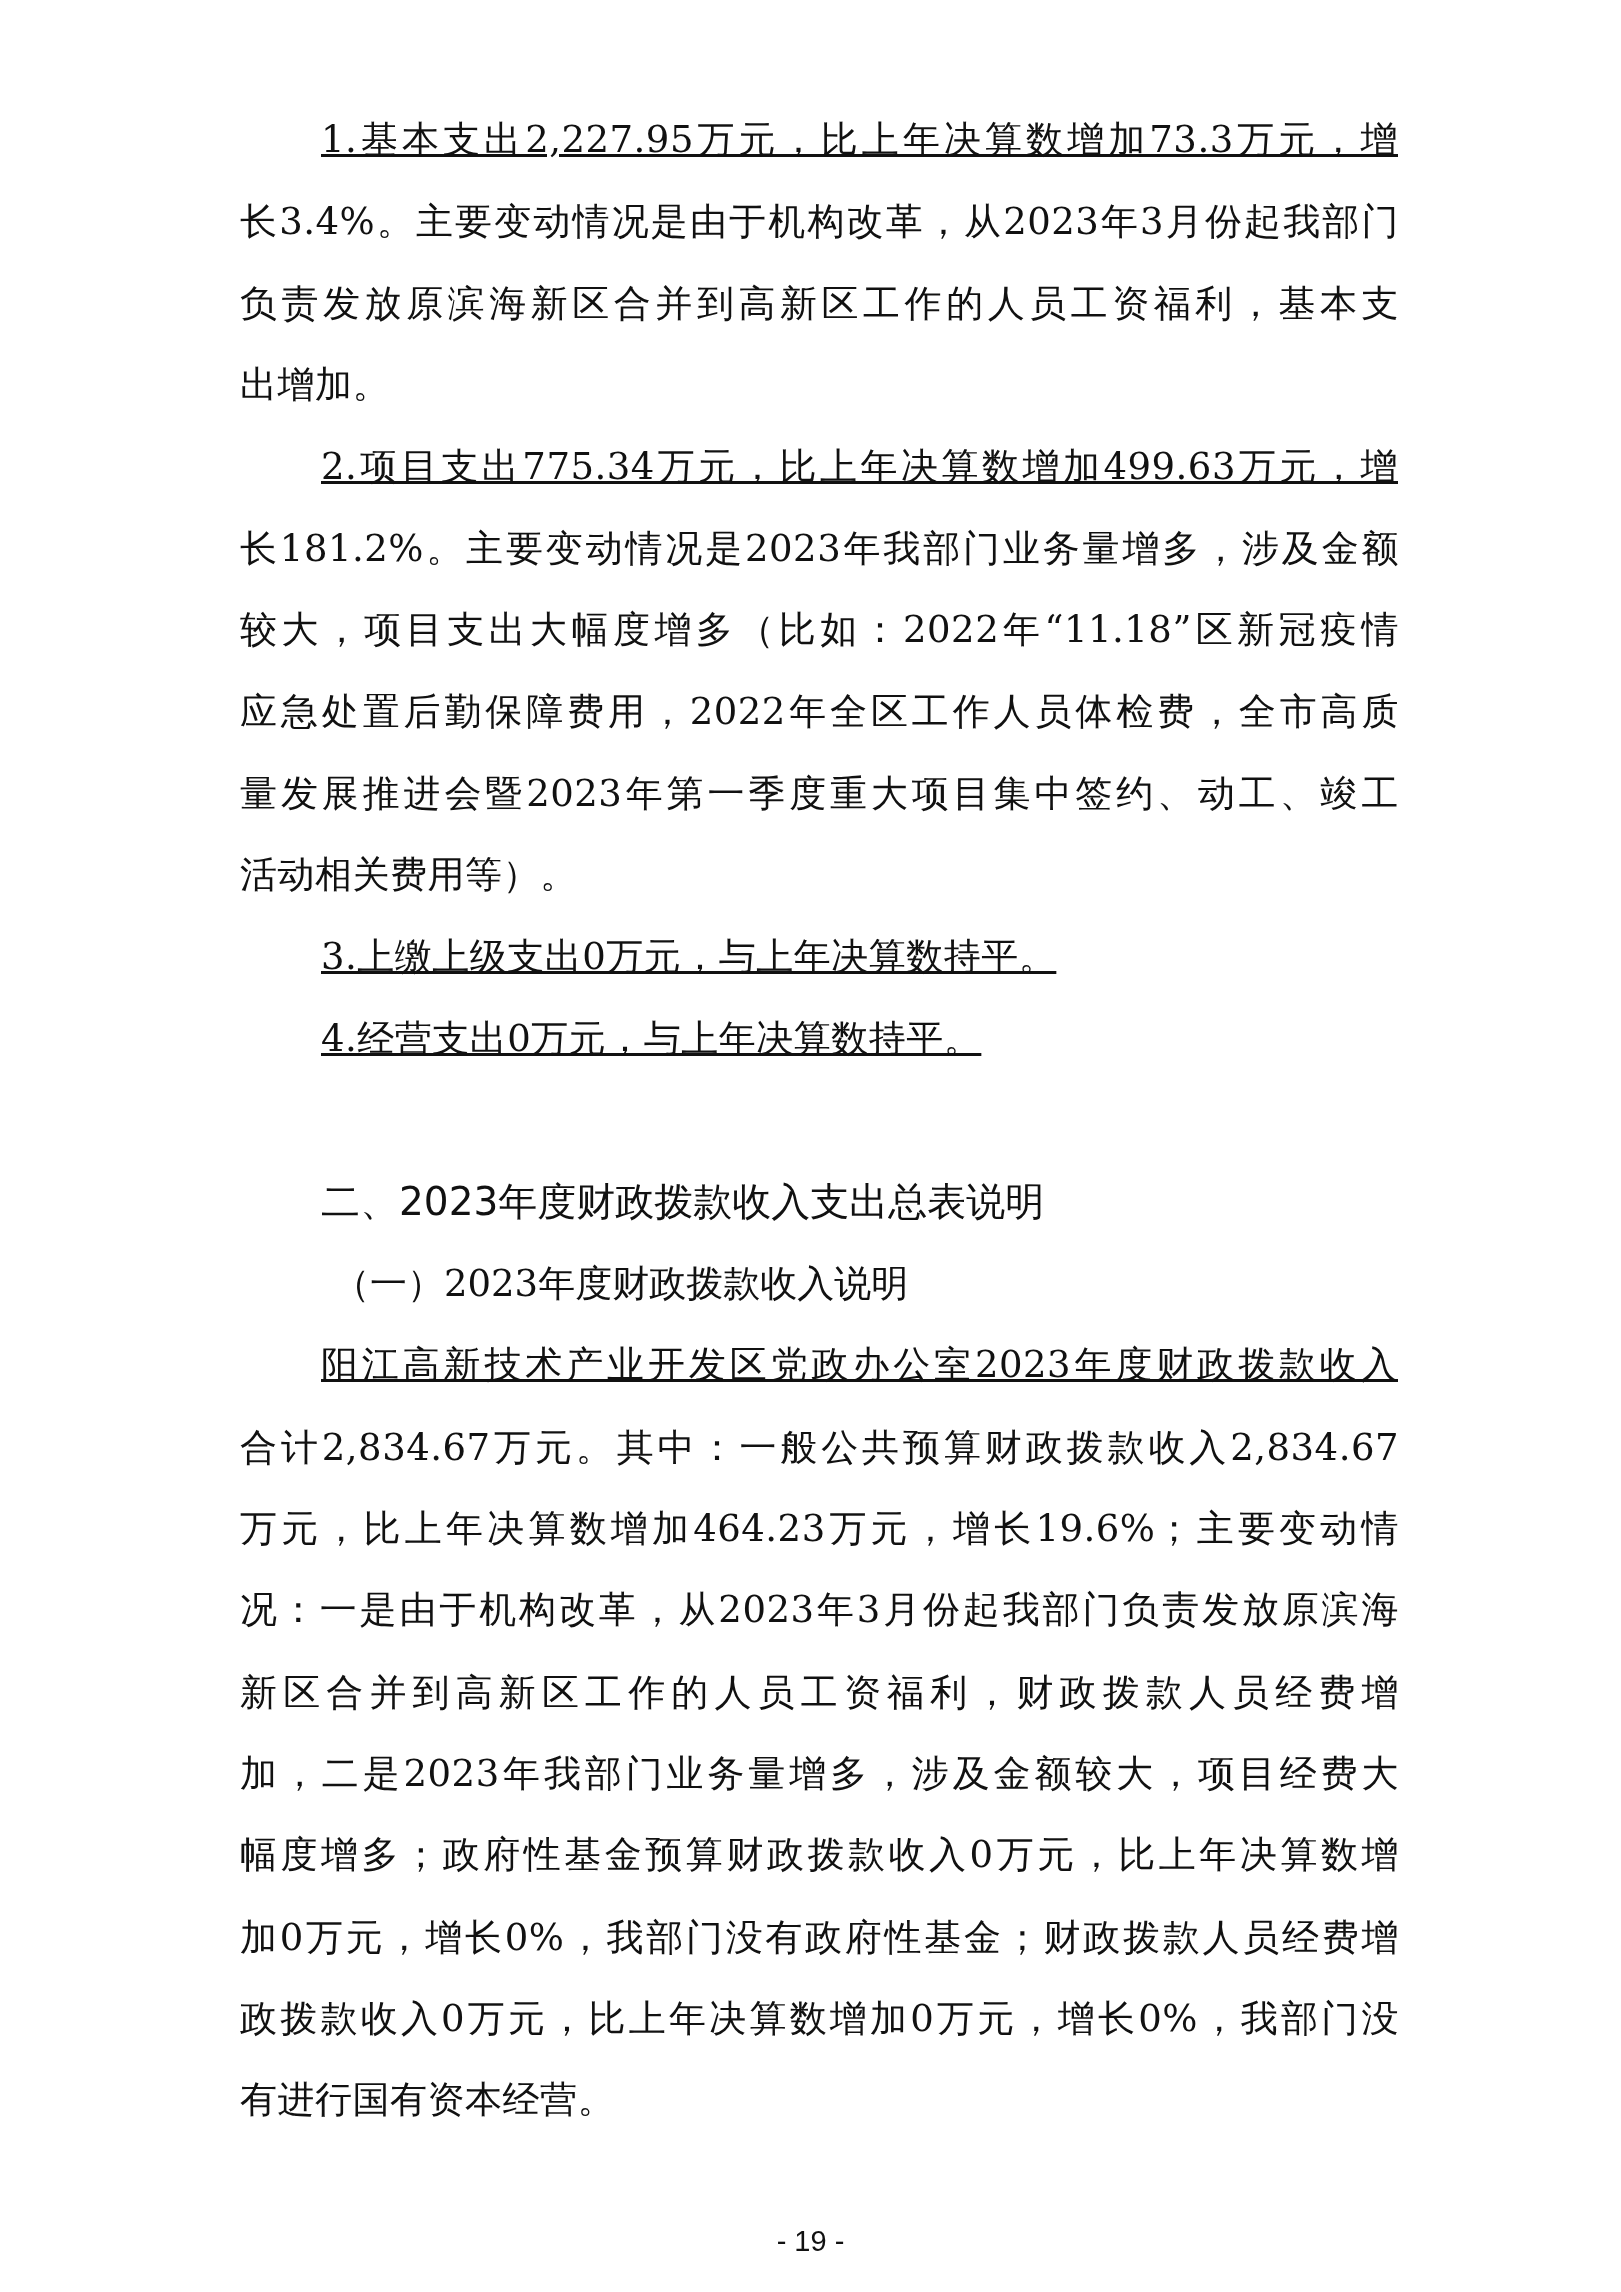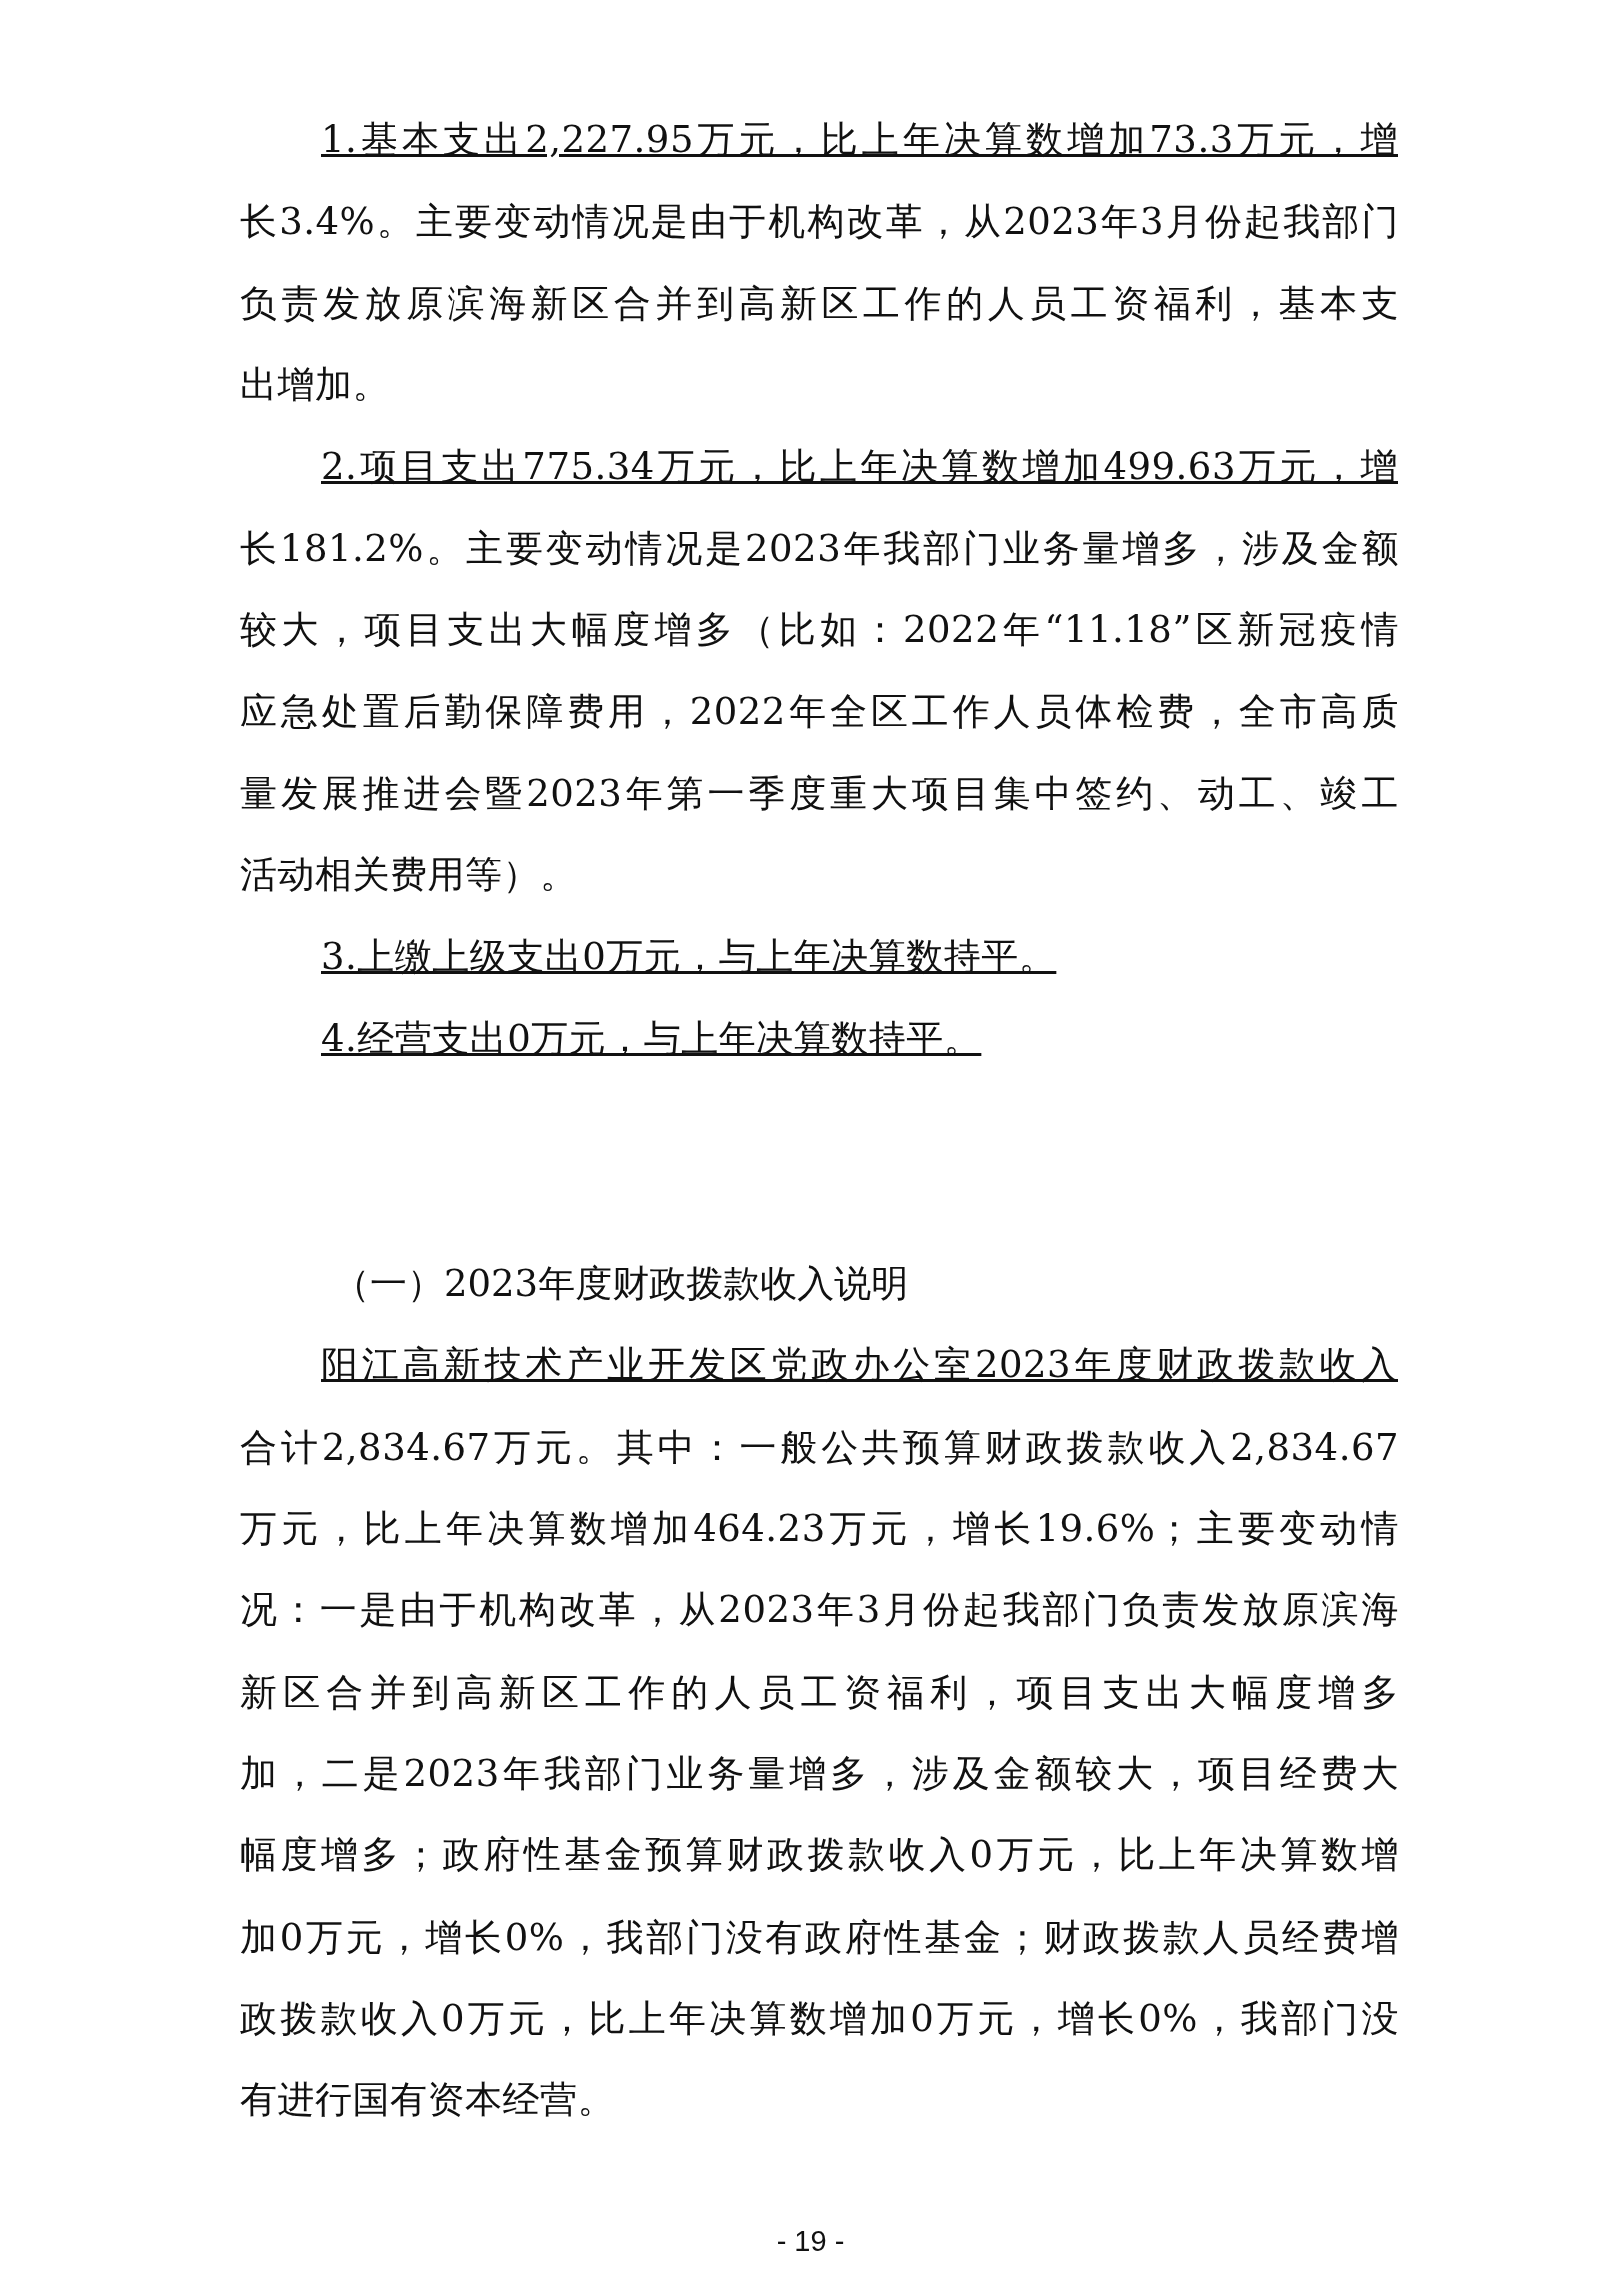--- a/index.html
+++ b/index.html
@@ -35,29 +35,30 @@
     <div class="line" style="top:508px">长181.2%。主要变动情况是2023年我部门业务量增多，涉及金额</div>
     <div class="line" style="top:589px">较大，项目支出大幅度增多（比如：2022年“11.18”区新冠疫情</div>
     <div class="line" style="top:671px">应急处置后勤保障费用，2022年全区工作人员体检费，全市高质</div>
     <div class="line" style="top:753px">量发展推进会暨2023年第一季度重大项目集中签约、动工、竣工</div>
     <div class="line last" style="top:834px">活动相关费用等）。</div>
   </div>
 
   <div class="line indent last" style="top:916px">3.上缴上级支出0万元，与上年决算数持平。</div>
   <div class="line indent last" style="top:998px">4.经营支出0万元，与上年决算数持平。</div>
 
+  <div class="heading" style="top:1161px">二、2023年度财政拨款收入支出总表说明</div>
 
   <div class="subheading" style="top:1243px">（一）2023年度财政拨款收入说明</div>
 
   <div>
     <div class="line indent" style="top:1324px">阳江高新技术产业开发区党政办公室2023年度财政拨款收入</div>
     <div class="line" style="top:1407px">合计2,834.67万元。其中：一般公共预算财政拨款收入2,834.67</div>
     <div class="line" style="top:1488px">万元，比上年决算数增加464.23万元，增长19.6%；主要变动情</div>
     <div class="line" style="top:1569px">况：一是由于机构改革，从2023年3月份起我部门负责发放原滨海</div>
-    <div class="line" style="top:1652px">新区合并到高新区工作的人员工资福利，项目支出大幅度增多</div>
+    <div class="line" style="top:1652px">新区合并到高新区工作的人员工资福利，财政拨款人员经费增</div>
     <div class="line" style="top:1733px">加，二是2023年我部门业务量增多，涉及金额较大，项目经费大</div>
     <div class="line" style="top:1814px">幅度增多；政府性基金预算财政拨款收入0万元，比上年决算数增</div>
     <div class="line" style="top:1897px">加0万元，增长0%，我部门没有政府性基金；财政拨款人员经费增</div>
     <div class="line" style="top:1978px">政拨款收入0万元，比上年决算数增加0万元，增长0%，我部门没</div>
     <div class="line last" style="top:2059px">有进行国有资本经营。</div>
   </div>
 
   <div class="pagenum">- 19 -</div>
 </div>
 

